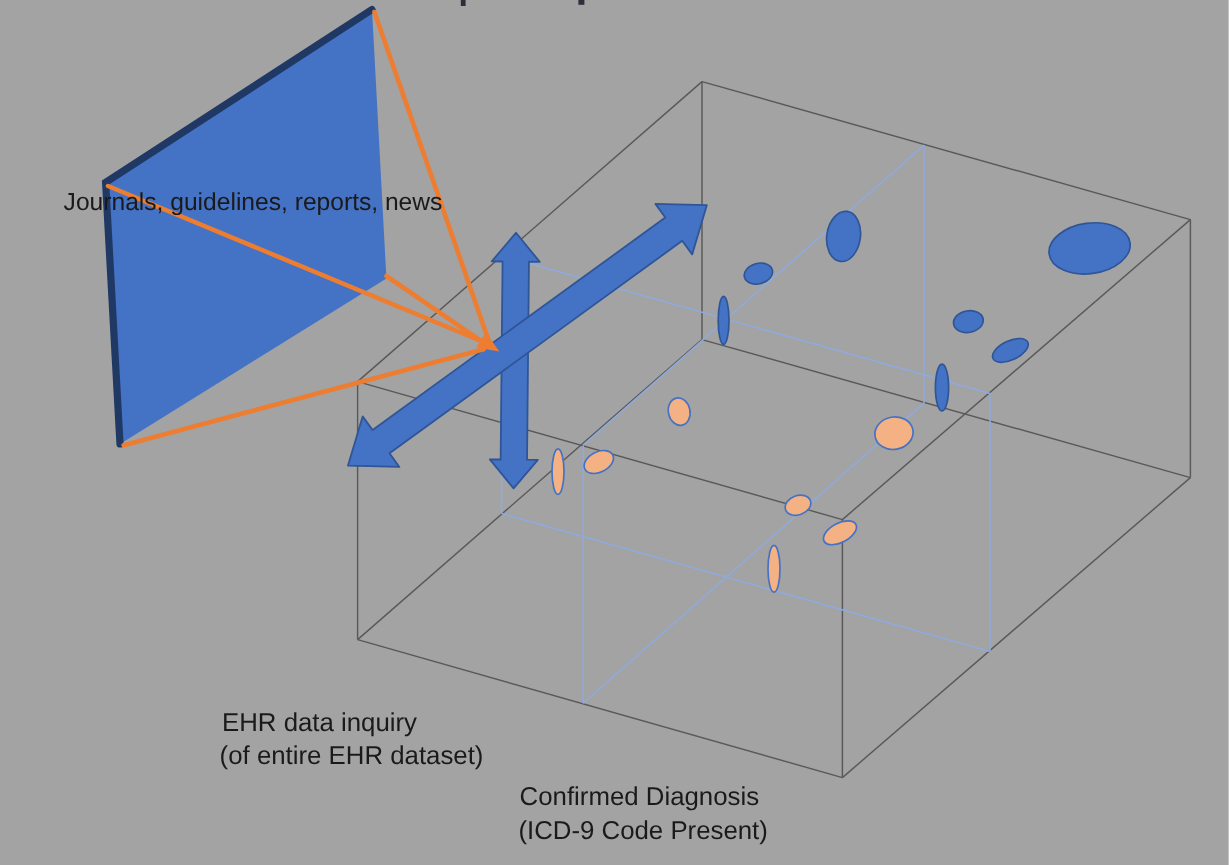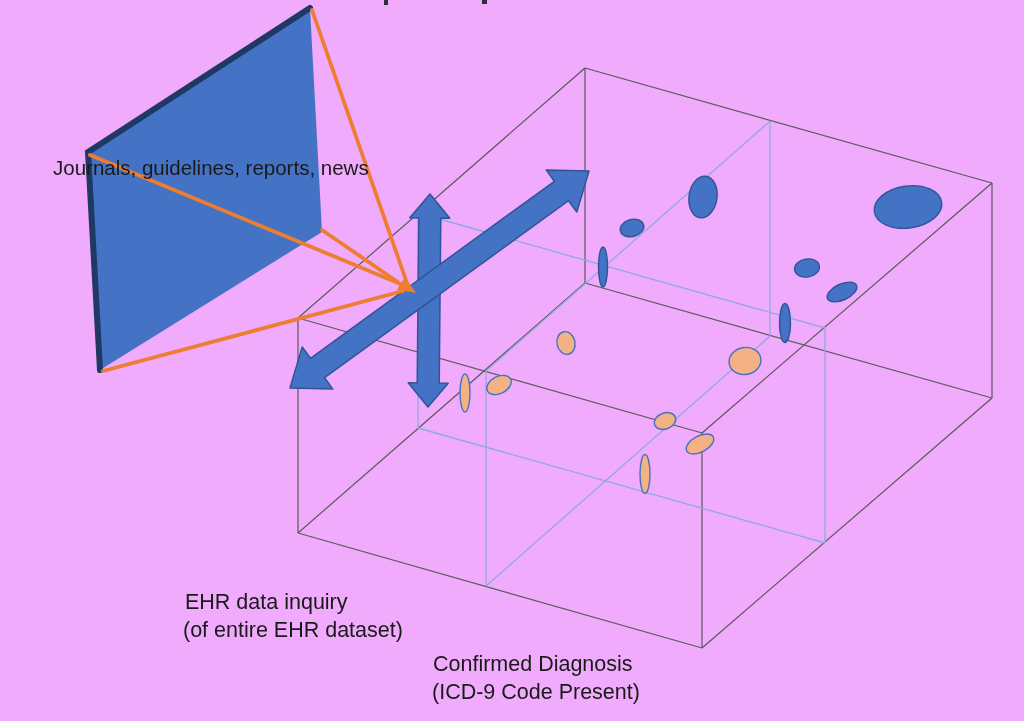--- a/index.html
+++ b/index.html
@@ -8,21 +8,21 @@
     background: #ffffff;
     width: 1024px;
     height: 721px;
     overflow: hidden;
     font-family: "Liberation Sans", sans-serif;
   }
   .stage {
     position: relative;
     width: 1024px;
     height: 721px;
-    background: #f0abfc;
+    background: #a3a3a3;
   }
   svg { display: block; }
   text {
     font-family: "Liberation Sans", sans-serif;
     fill: #1a1a1a;
   }
 </style>
 </head>
 <body>
 

